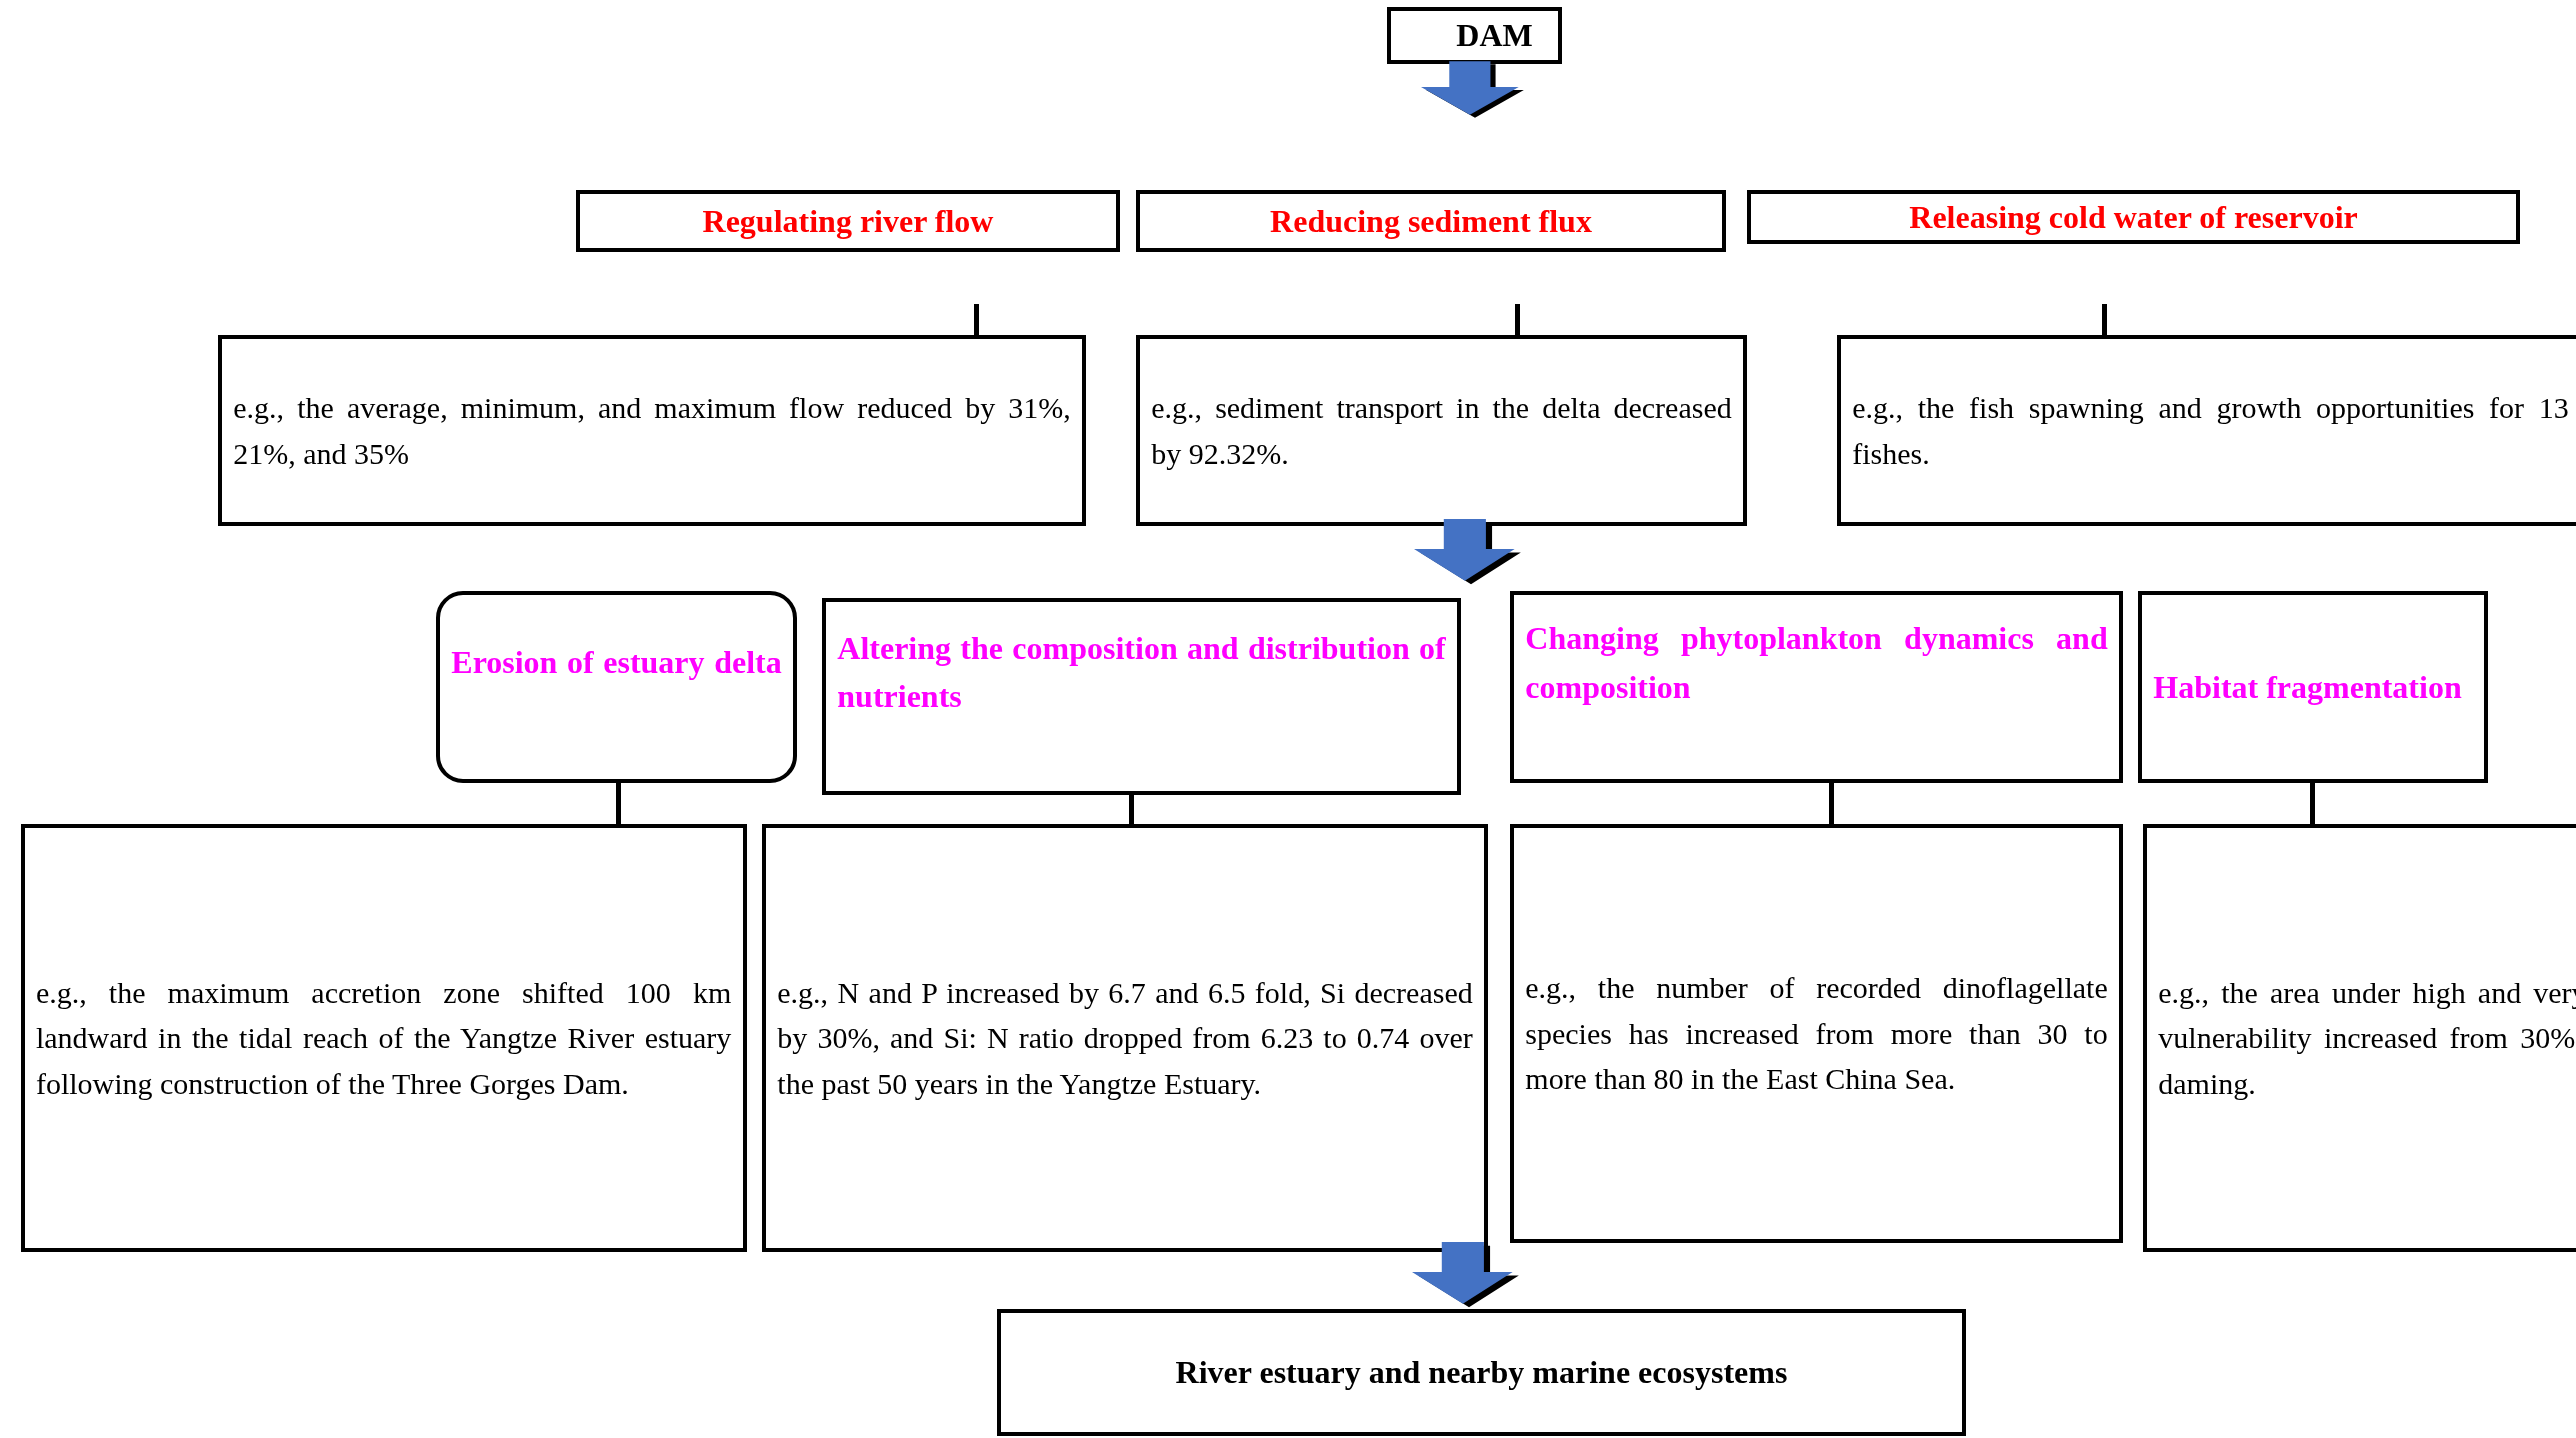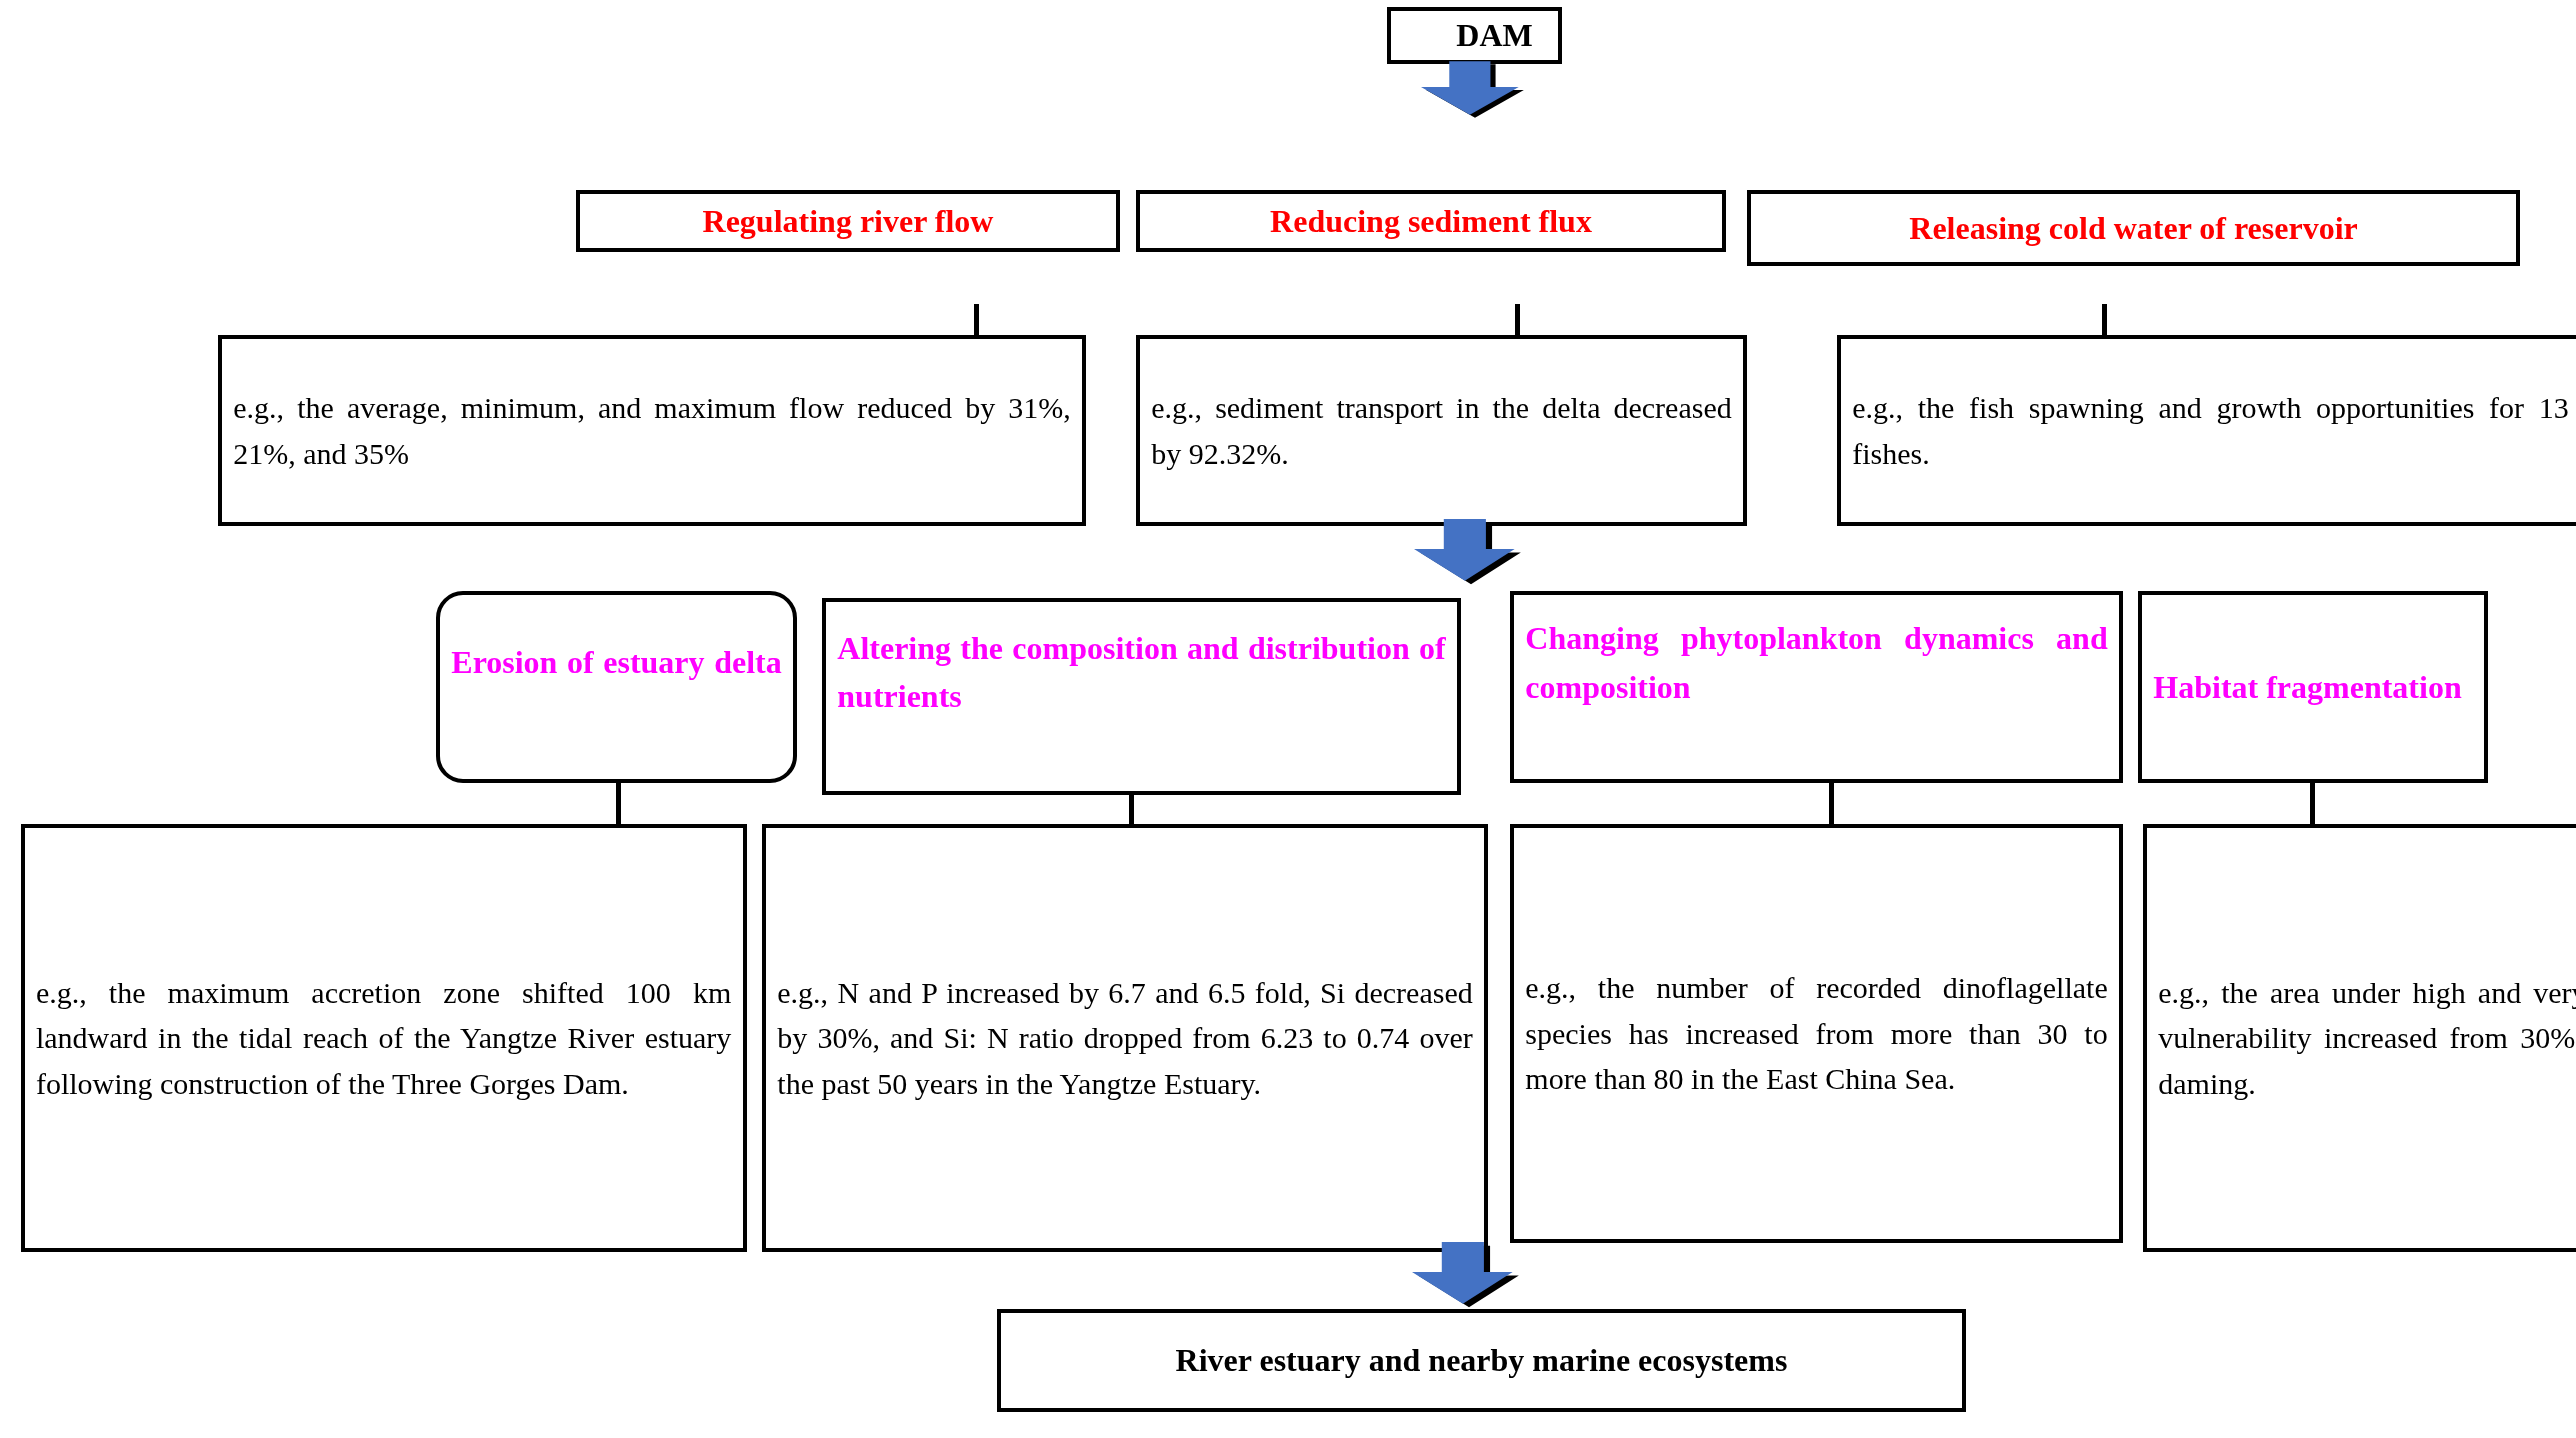--- a/index.html
+++ b/index.html
@@ -77,21 +77,21 @@
   </div>
 
   <div class="box cause" style="left:576px;top:190px;width:544px;height:62px;">
     <div class="txt">Regulating river flow</div>
   </div>
 
   <div class="box cause" style="left:1136px;top:190px;width:590px;height:62px;">
     <div class="txt">Reducing sediment flux</div>
   </div>
 
-  <div class="box cause" style="left:1747px;top:190px;width:773px;height:76px;justify-content:center;">
+  <div class="box cause" style="left:1747px;top:190px;width:773px;height:54px;justify-content:center;">
     <div class="txt">Releasing cold water of reservoir</div>
   </div>
 
   <div class="box example" style="left:218px;top:335px;width:868px;height:191px;">
     <div class="txt">e.g., the average, minimum, and maximum flow reduced by 31%, 21%, and 35%</div>
   </div>
 
   <div class="box example" style="left:1136px;top:335px;width:611px;height:191px;">
     <div class="txt">e.g., sediment transport in the delta decreased by 92.32%.</div>
   </div>
@@ -143,18 +143,18 @@
 
   <div class="arrow" style="left:1412px;top:1242px;width:113px;height:67px;">
     <svg width="113" height="67" viewBox="0 0 220 130">
       <g transform="translate(12,7)">
         <polygon points="58,0 140,0 140,58 196,58 99,120 0,58 58,58" fill="#000000"></polygon>
       </g>
       <polygon points="58,0 140,0 140,58 196,58 99,120 0,58 58,58" fill="#4472C4"></polygon>
     </svg>
   </div>
 
-  <div class="box final" style="left:997px;top:1309px;width:969px;height:103px;justify-content:center;">
+  <div class="box final" style="left:997px;top:1309px;width:969px;height:127px;justify-content:center;">
     <div class="txt">River estuary and nearby marine ecosystems</div>
   </div>
 
 </div>
 
 
 </body></html>

